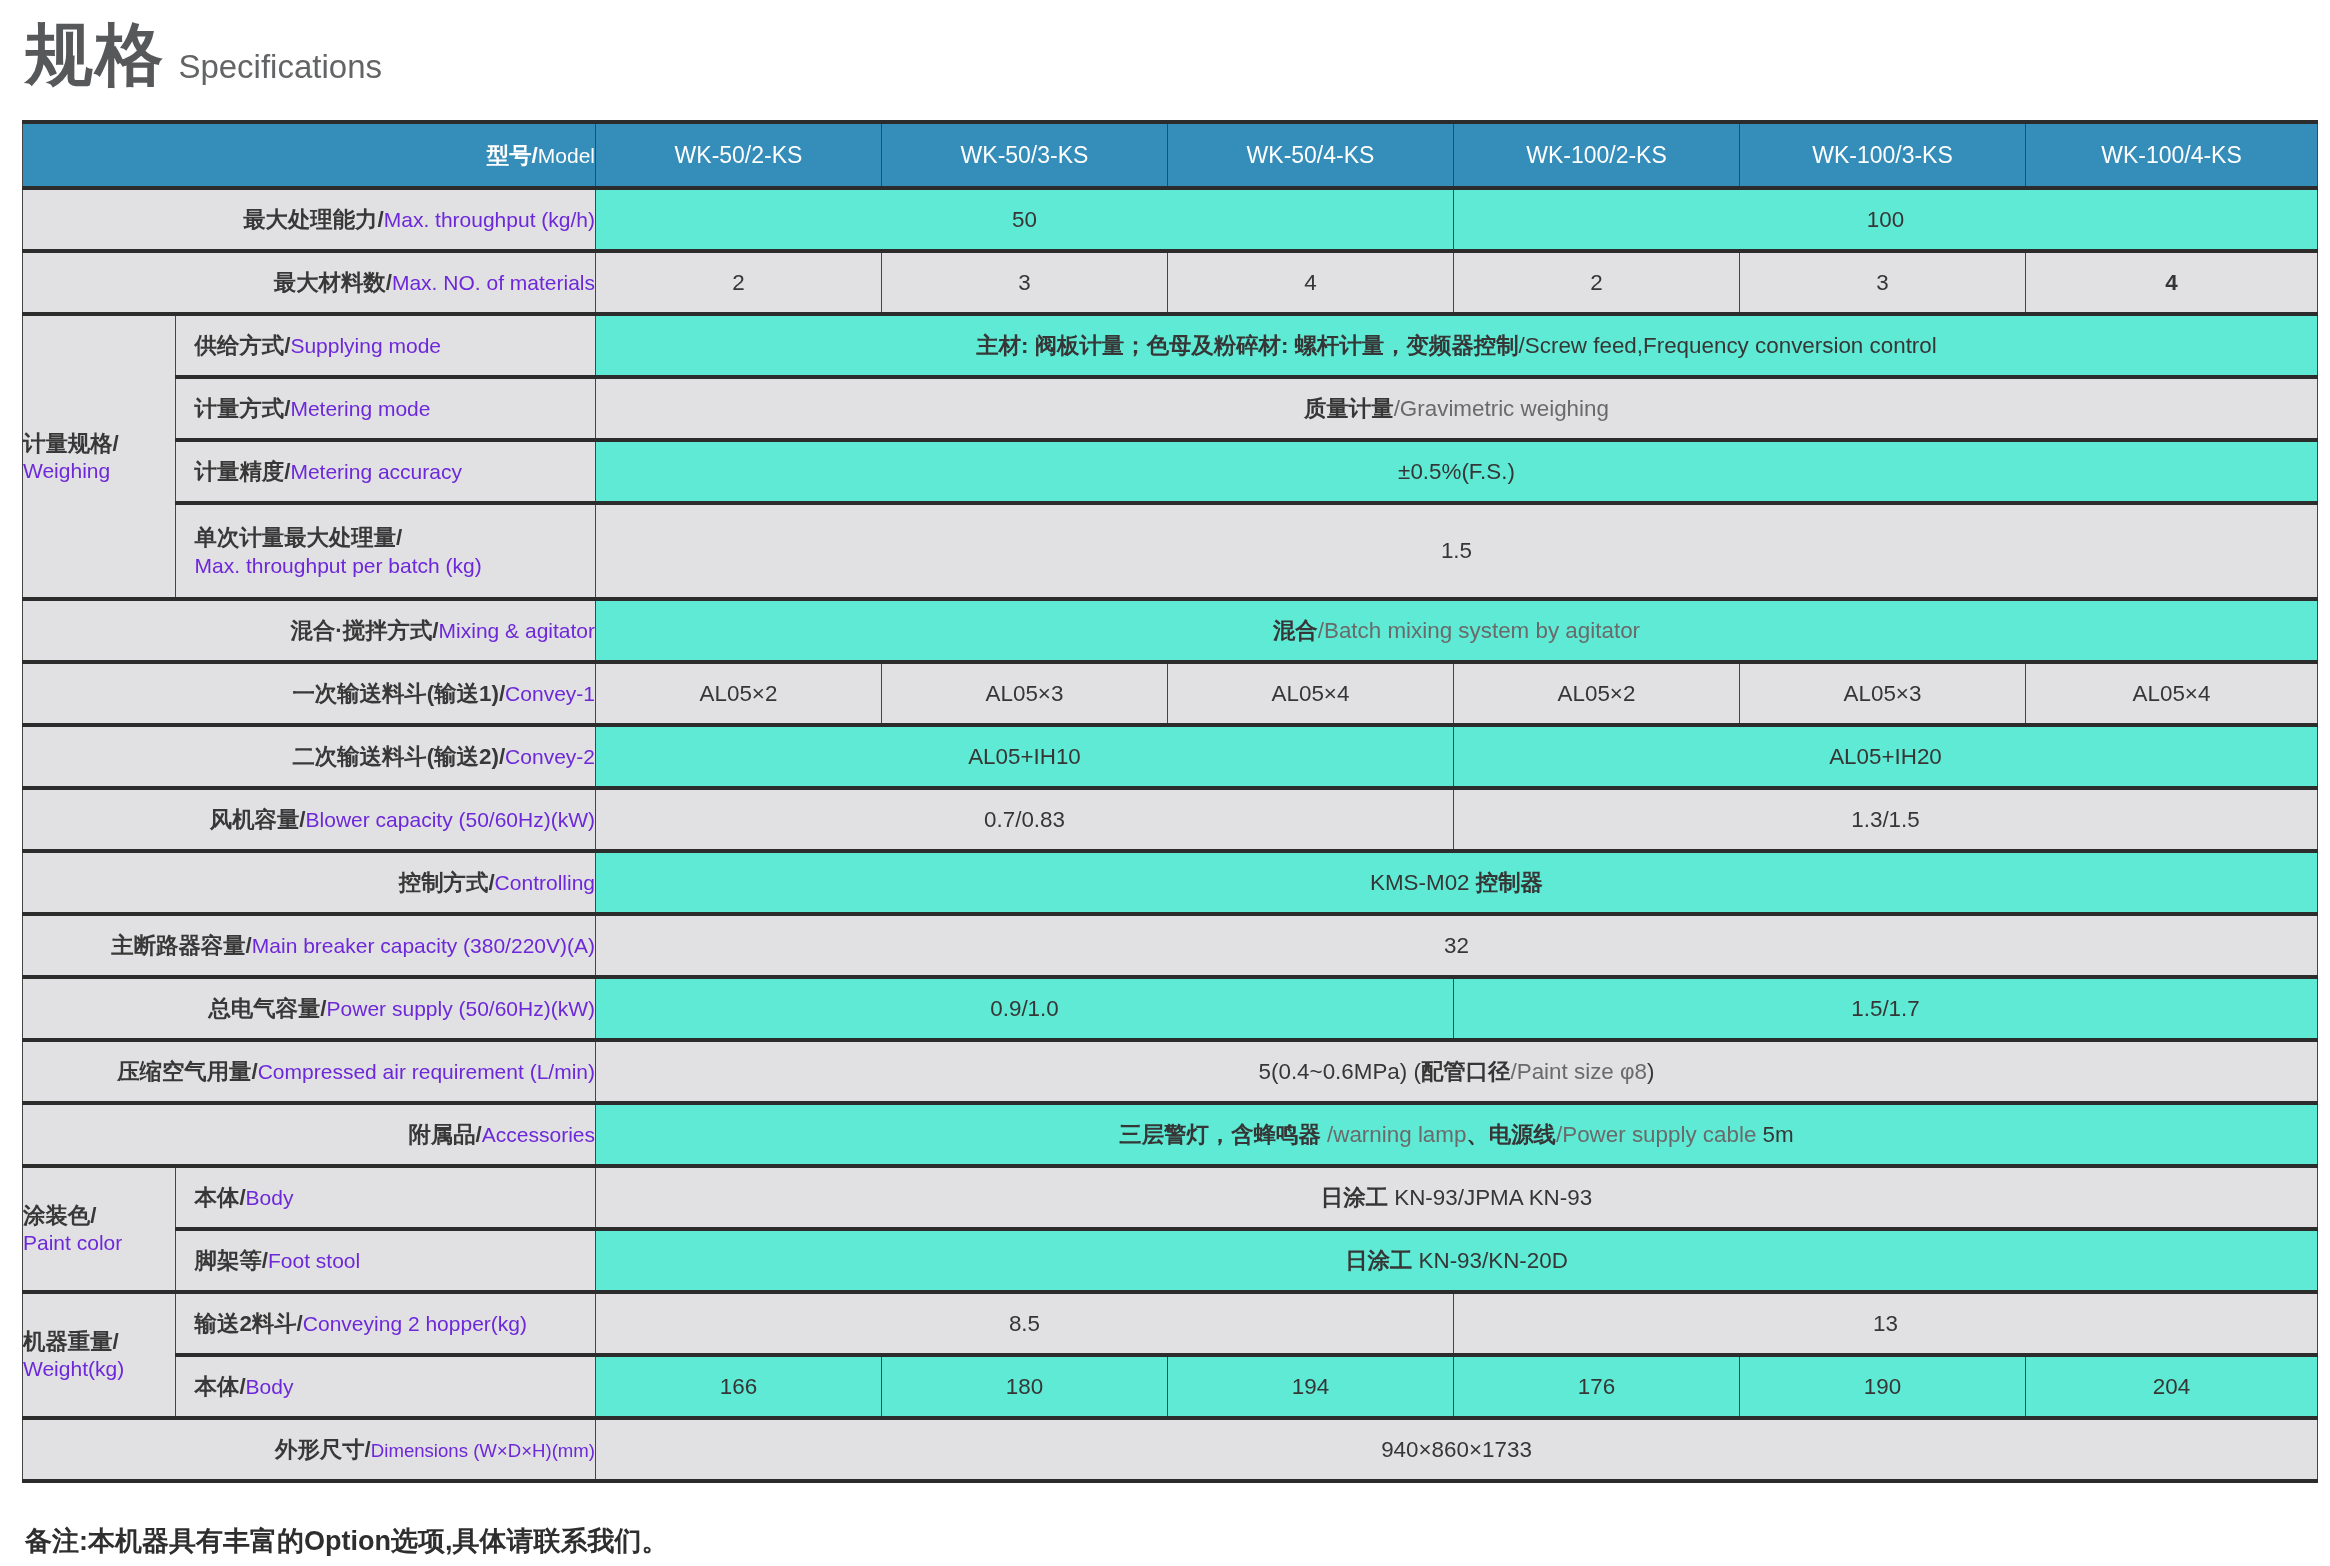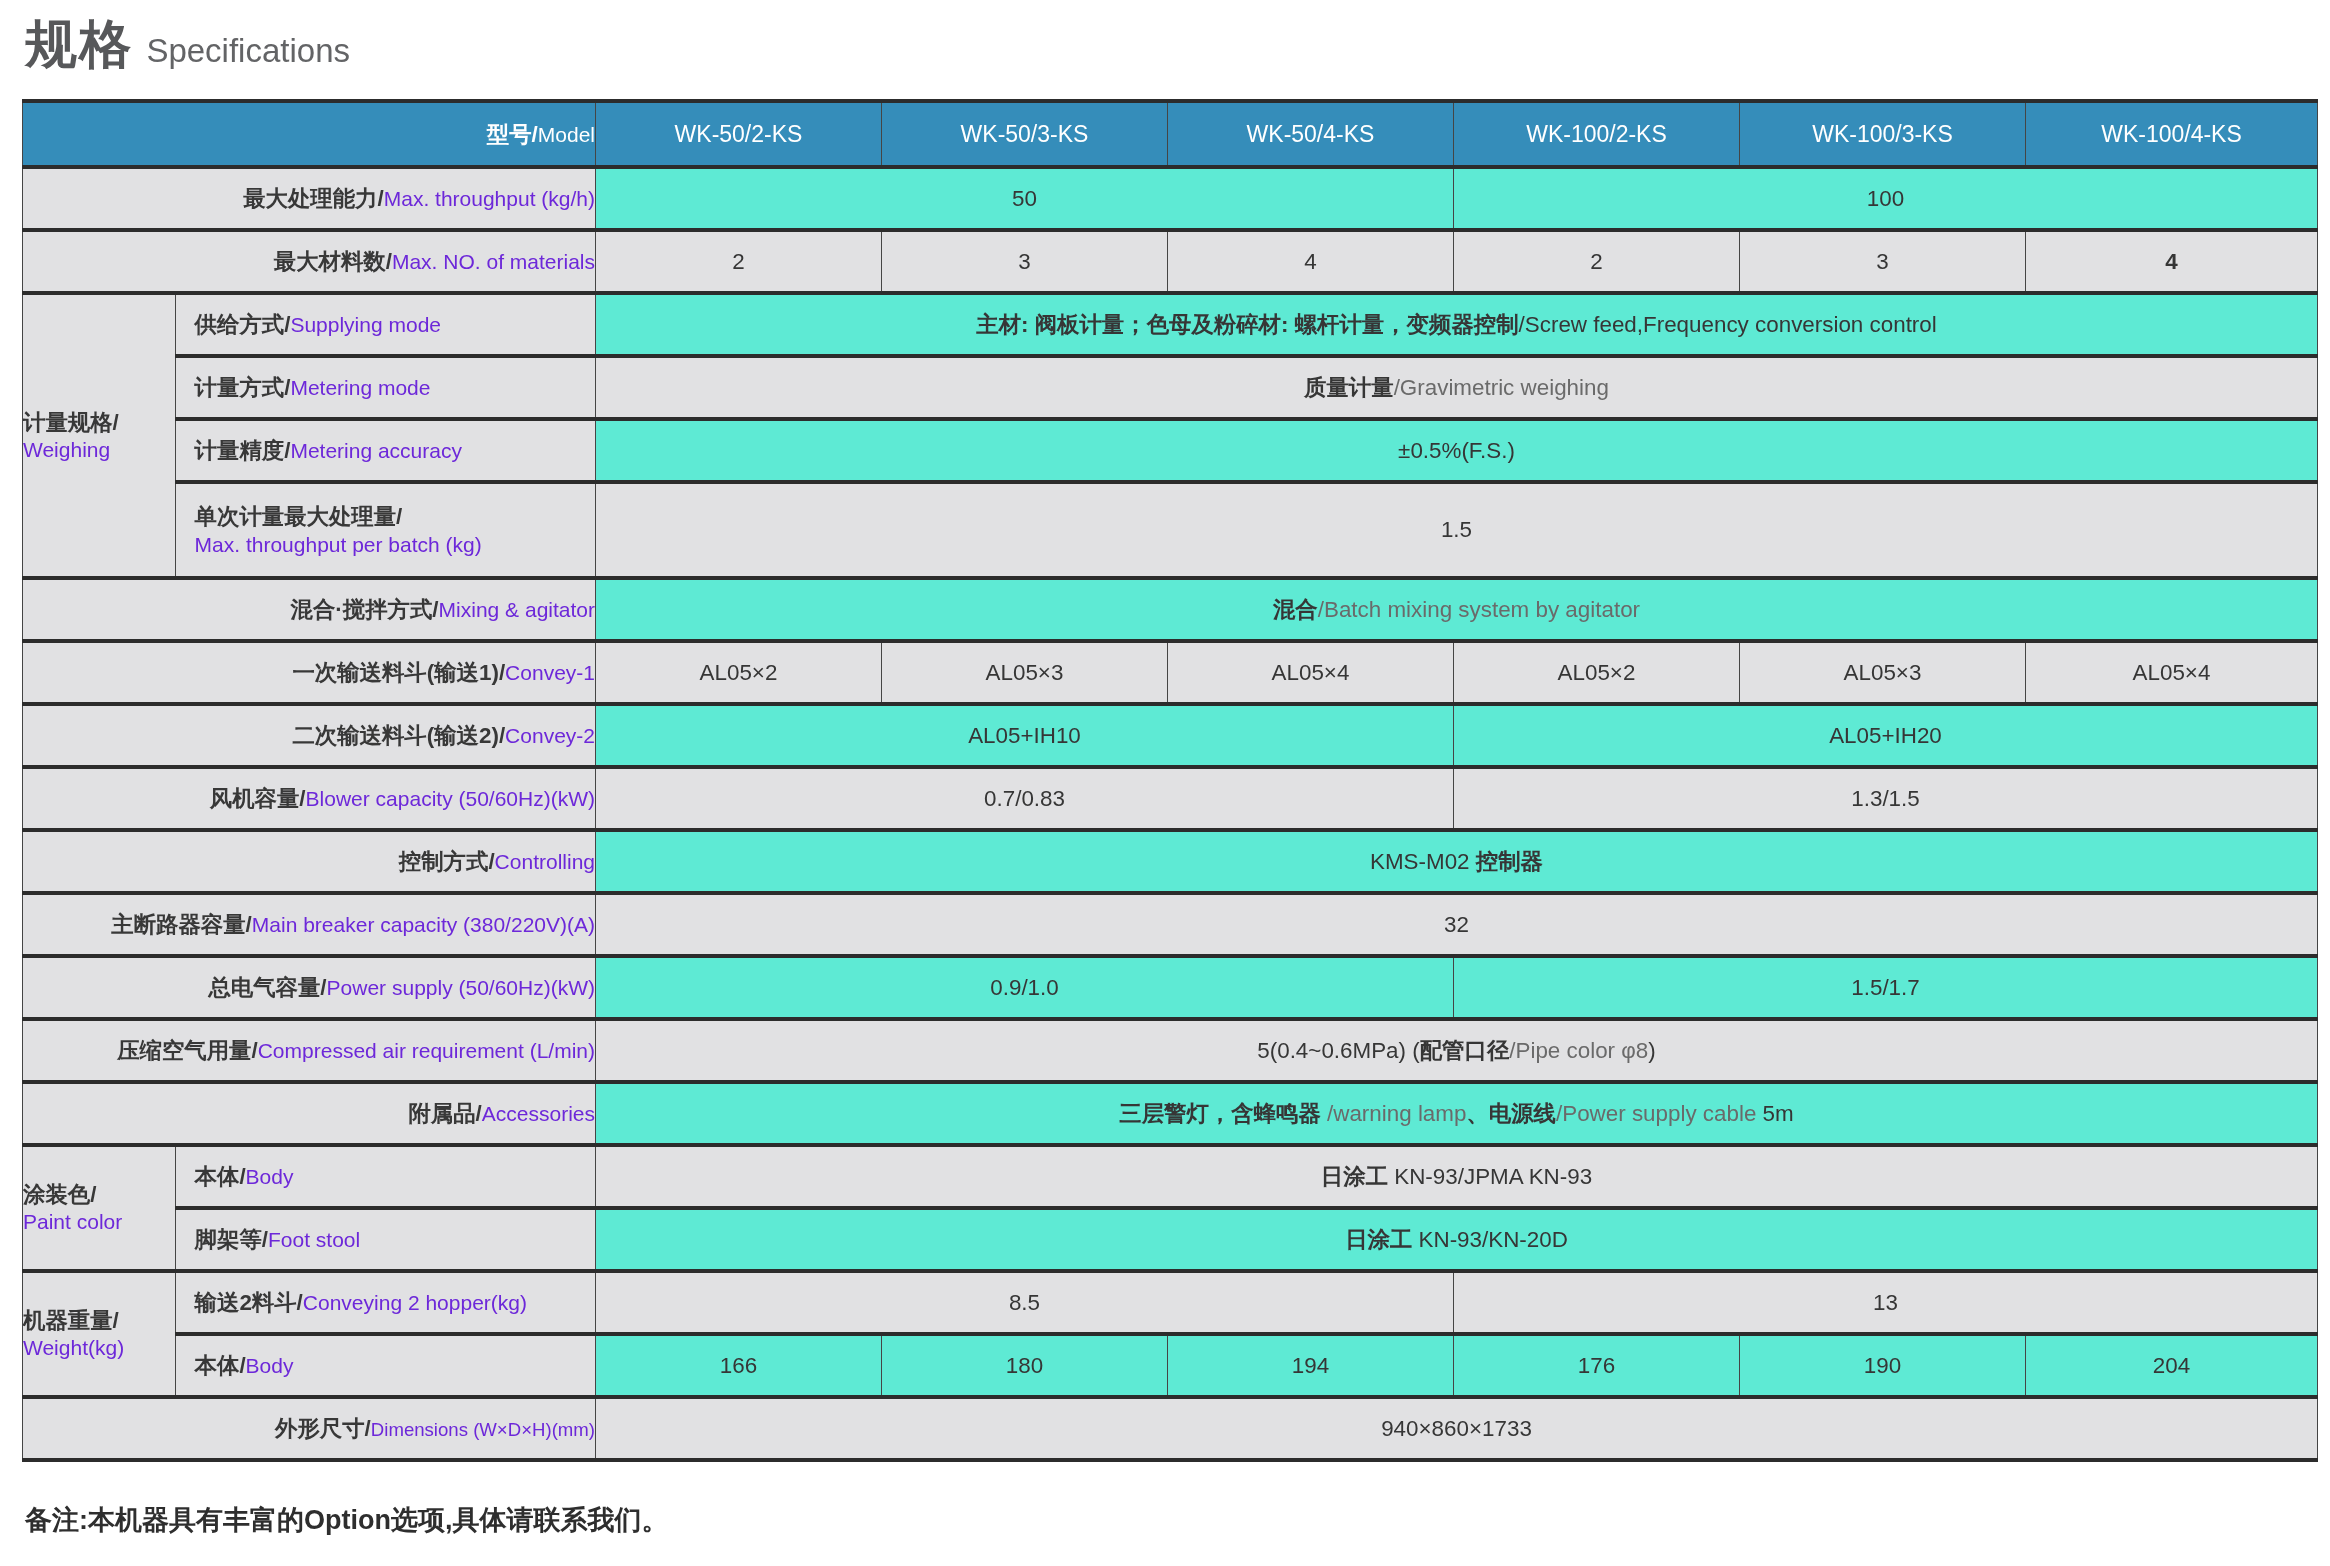--- a/index.html
+++ b/index.html
@@ -2,21 +2,21 @@
 <html style="font-size:8.7px"><head>
 <meta charset="utf-8">
 <style>
   html,body{margin:0;padding:0;background:#ffffff;}
   body{
     width:2330px;height:1566px;overflow:hidden;
     font-family:"Liberation Sans","DejaVu Sans",sans-serif;
     -webkit-font-smoothing:antialiased;
   }
   .title{margin:9.8px 0 0 25px;white-space:nowrap;}
-  .title-zh{font-size:52px;font-weight:800;color:#57585a;letter-spacing:2.2px;}
+  .title-zh{font-size:68px;font-weight:800;color:#57585a;letter-spacing:2.2px;}
   .title-en{font-size:33px;font-weight:500;color:#636466;margin-left:13px;}
 
   table.spec{
     margin:19.7px 0 0 22px;
     border-collapse:collapse;table-layout:fixed;
     width:2295px;
   }
   td{
     border:1.6px solid #454545;
     border-top:4.4px solid #2c2c2c;
@@ -212,21 +212,21 @@
     </td>
     <td class="val vw" colspan="3">0.9/1.0</td>
     <td class="val vw" colspan="3">1.5/1.7</td>
   </tr>
 
   <tr>
     <td class="lab" colspan="2">
       <span class="lz">压缩空气用量/</span><span class="le">Compressed air requirement (L/min)</span>
     </td>
     <td class="val vg" colspan="6">
-      <span class="s-dk">5(0.4~0.6MPa) (</span><span class="s-zh">配管口径</span><span class="s-en">/Pipe color φ8</span><span class="s-dk">)</span>
+      <span class="s-dk">5(0.4~0.6MPa) (</span><span class="s-zh">配管口径</span><span class="s-en">/Paint size φ8</span><span class="s-dk">)</span>
     </td>
   </tr>
 
   <tr>
     <td class="lab" colspan="2">
       <span class="lz">附属品/</span><span class="le">Accessories</span>
     </td>
     <td class="val vw" colspan="6">
       <span class="s-zh">三层警灯，含蜂鸣器 </span><span class="s-en">/warning lamp</span><span class="s-zh">、</span><span class="s-zh">电源线</span><span class="s-en">/Power supply cable </span><span class="s-dk">5m</span>
     </td>

